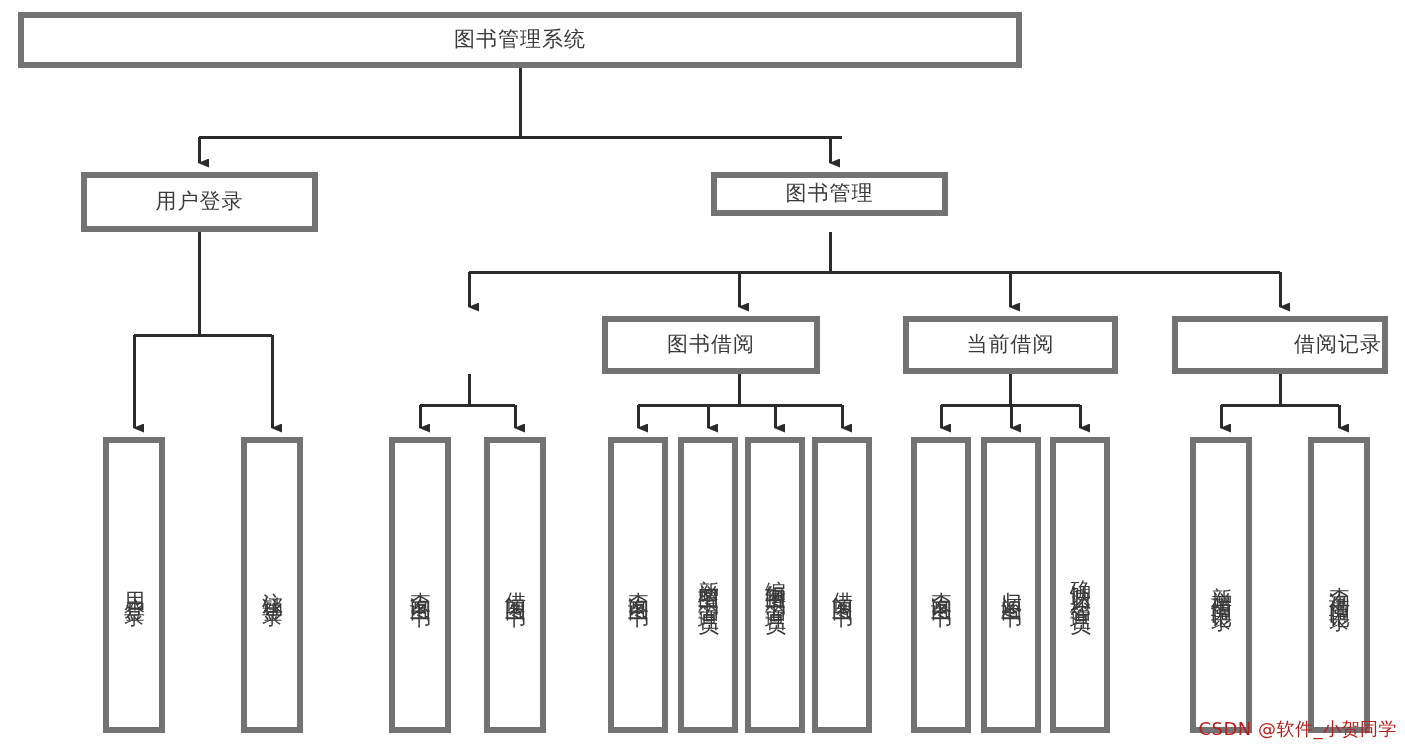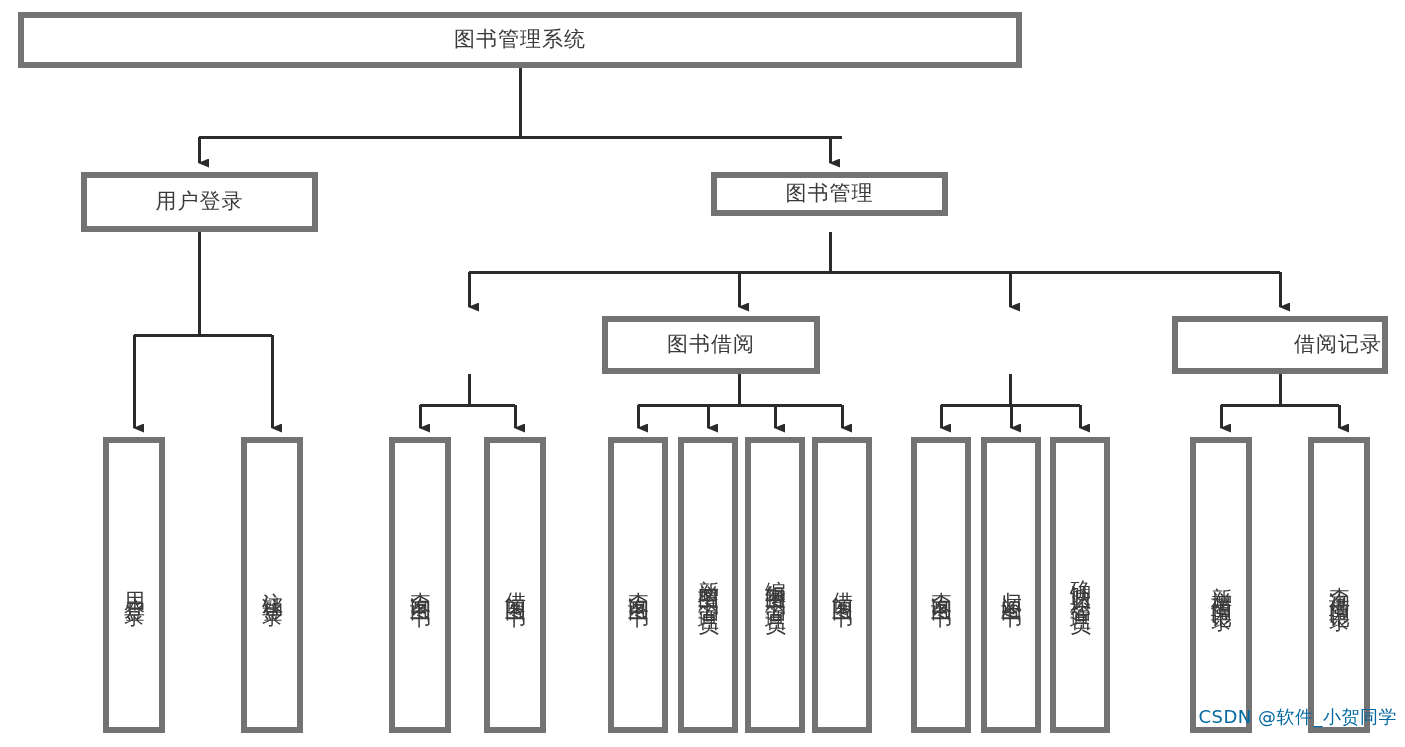--- a/index.html
+++ b/index.html
@@ -52,23 +52,23 @@
     text-orientation: upright;
     font-size: 21px;
     letter-spacing: 5px;
     line-height: 1;
     white-space: nowrap;
     max-height: 272px;
   }
   #watermark {
     position: absolute;
     right: 8px;
-    bottom: 18px;
+    bottom: 6px;
     font-size: 18px;
-    color: #0369a1;
+    color: #b91c1c;
     letter-spacing: 0.5px;
     white-space: nowrap;
     pointer-events: none;
   }
 </style>
 </head>
 <body>
 
 <div id="diagram-root">
 
@@ -129,20 +129,23 @@
   <div class="node-box" style="left:81px; top:172px; width:237px; height:60px;">
     <span class="node-label">用户登录</span>
   </div>
   <div class="node-box" style="left:711px; top:172px; width:237px; height:44px;">
     <span class="node-label">图书管理</span>
   </div>
 
   <div class="node-box" style="left:602px; top:316px; width:218px; height:58px;">
     <span class="node-label">图书借阅</span>
   </div>
+  <div class="node-box" style="left:903px; top:316px; width:215px; height:58px;">
+    <span class="node-label">当前借阅</span>
+  </div>
   <div class="node-box" style="left:1172px; top:316px; width:216px; height:58px;justify-content:flex-end;">
     <span class="node-label">借阅记录</span>
   </div>
 
   <div class="node-box vertical" style="left:103px; top:437px; width:62px; height:296px;">
     <span class="node-label">用户登录</span>
   </div>
   <div class="node-box vertical" style="left:241px; top:437px; width:62px; height:296px;">
     <span class="node-label">注销登录</span>
   </div>

